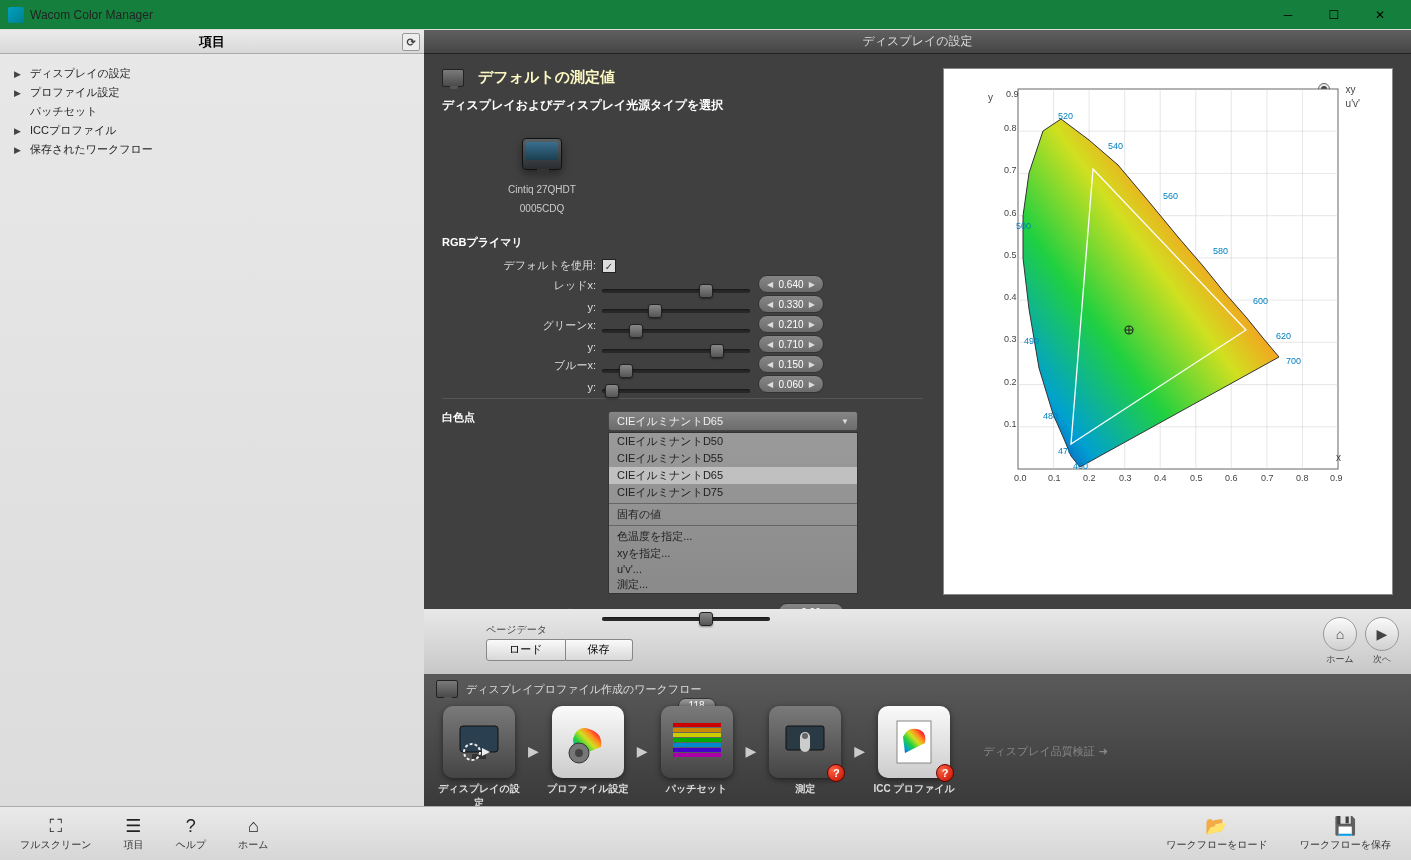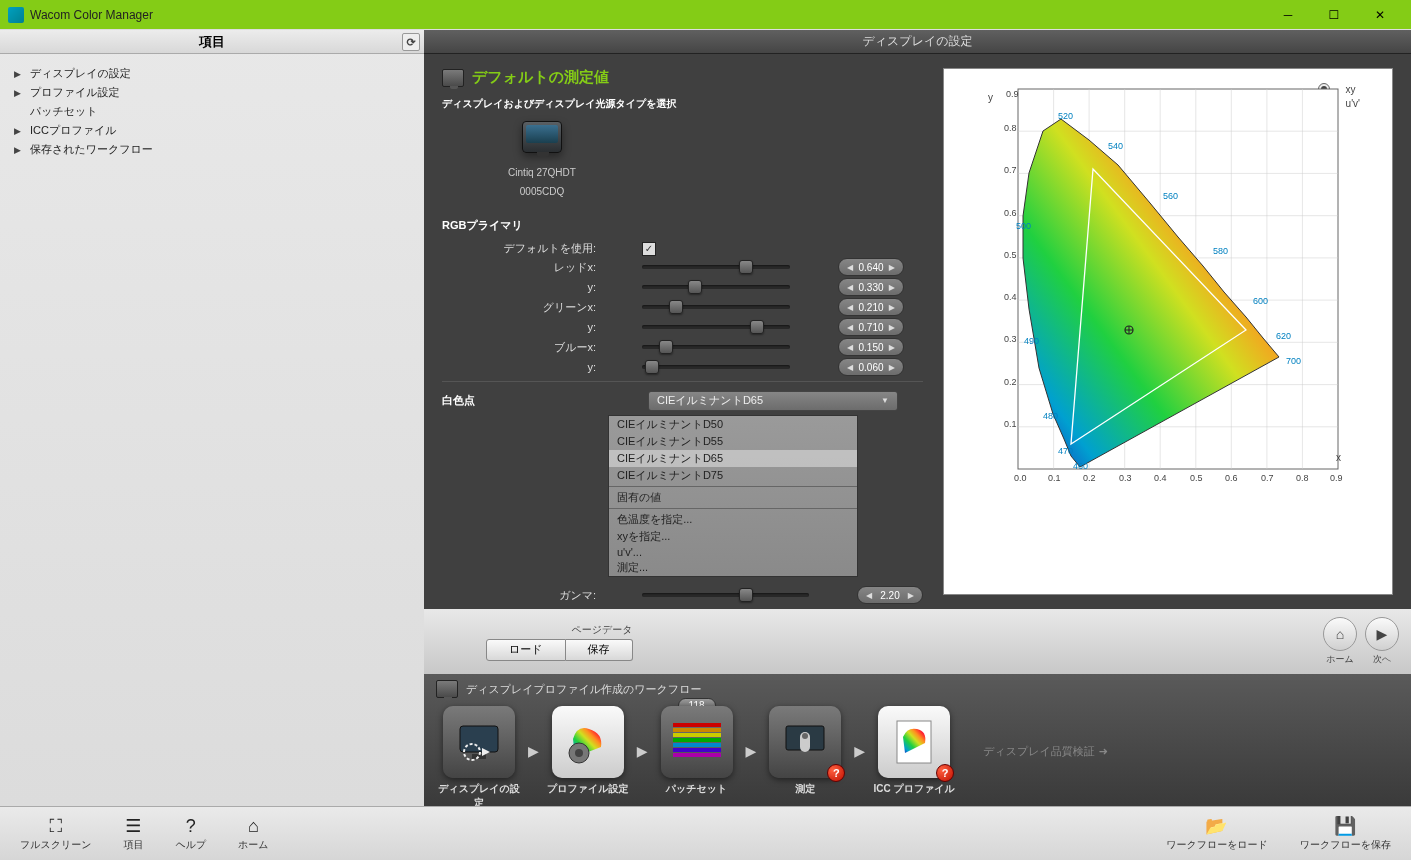--- a/index.html
+++ b/index.html
@@ -1,44 +1,44 @@
 <!DOCTYPE html>
 <html><head>
 <meta charset="utf-8">
 <style>
 * { box-sizing: border-box; margin: 0; padding: 0; font-family: "Segoe UI", "Meiryo", sans-serif; }
 body { width: 1411px; height: 860px; background: #fff; overflow: hidden; display: flex; flex-direction: column; }
-.titlebar { height: 30px; display: flex; align-items: center; padding: 0 8px; background: #84cc16; border-bottom: 1px solid #ddd; }
+.titlebar { height: 30px; display: flex; align-items: center; padding: 0 8px; background: #15803d; border-bottom: 1px solid #ddd; }
 .titlebar .app-icon { width: 16px; height: 16px; margin-right: 6px; background: linear-gradient(135deg,#00a0c0,#008090); border-radius: 2px; display:inline-block;}
 .titlebar .title { font-size: 12px; color: #222; }
 .win-controls { margin-left: auto; display: flex; }
 .win-btn { width: 46px; height: 30px; display: flex; align-items: center; justify-content: center; font-size: 12px; }
 .main-row { flex: 1; display: flex; min-height: 0; }
 .sidebar { width: 424px; display: flex; flex-direction: column; background: linear-gradient(to bottom,#e8e8e8,#dcdcdc); }
 .sidebar-header { height: 24px; display: flex; align-items: center; justify-content: center; font-weight: bold; font-size: 13px; background: linear-gradient(to bottom,#ececec,#d8d8d8); border-bottom: 1px solid #aaa; position: relative; }
 .refresh-btn { position: absolute; right: 4px; top: 3px; width: 18px; height: 18px; border: 1px solid #999; border-radius: 2px; display:flex;align-items:center;justify-content:center;font-size:11px;color:#444;background:#eee;}
 .tree { padding: 10px 14px; font-size: 11px; color: #222; }
 .tree-item { display: flex; align-items: center; gap: 6px; padding: 2px 0; cursor: default; }
 .tree-item .arrow { font-size: 9px; color: #444; width: 10px; }
 .tree-item.noarrow .arrow { visibility: hidden; }
 .content { flex: 1; display: flex; flex-direction: column; background: #404040; min-width: 0; }
 .content-header { height: 24px; display: flex; align-items: center; justify-content: center; font-size: 12px; color: #ddd; background: linear-gradient(to bottom,#606060,#454545); border-bottom: 1px solid #222; }
 .content-body { display: flex; padding: 14px 18px; gap: 20px; flex:1; min-height:0;}
 .settings-col { flex: 1; min-width: 0; }
-.panel-title { display: flex; align-items: center; gap: 8px; color: #84cc16; font-size: 15px; font-weight: bold; margin-bottom: 10px; }
+.panel-title { display: flex; align-items: center; gap: 14px; color: #fef9c3; font-size: 15px; font-weight: bold; margin-bottom: 10px; }
 .monitor-icon { width: 22px; height: 18px; background: linear-gradient(to bottom,#7a7a7a,#4a4a4a); border:1px solid #222; border-radius:2px; position:relative;display:inline-block;}
 .monitor-icon::after{content:"";position:absolute;bottom:-3px;left:7px;width:8px;height:3px;background:#555;border-radius:0 0 2px 2px;}
-.subtitle { font-size: 10px; font-weight: bold; color: #fff; margin: 6px 0 10px; }
+.subtitle { font-size: 12px; font-weight: bold; color: #fff; margin: 6px 0 24px; }
 .device { display: flex; flex-direction: column; align-items: center; width: 100px; margin-left: 50px; margin-bottom: 14px; }
 .device-icon { width: 40px; height: 32px; background:linear-gradient(to bottom,#5a5f63,#2a2e31); border:1px solid #111; border-radius:4px; box-shadow:0 4px 8px rgba(0,0,0,0.4); position:relative; margin-bottom:6px;}
 .device-icon::before{content:"";position:absolute;top:3px;left:3px;right:3px;height:18px;background:linear-gradient(to bottom,#3a6f8f,#1a3f4f);border-radius:2px;}
 .device-icon::after{content:"";position:absolute;bottom:-5px;left:14px;width:12px;height:5px;background:#333;border-radius:0 0 3px 3px;}
 .device-name { font-size: 10px; color: #ccc; text-align:center;margin-top:8px; }
 .section-label { font-size: 11px; font-weight: bold; color: #fff; padding: 6px 0; }
-.row { display: flex; align-items: center; padding: 1px 0; gap: 40px; }
+.row { display: flex; align-items: flex-end; padding: 1px 0; }
 .row .lbl { width: 160px; text-align: right; font-size: 11px; color: #ddd; padding-right: 6px; }
 .dropdown { flex: 1; background: linear-gradient(to bottom,#868686,#6c6c6c); border: 1px solid #444; border-radius: 3px; height: 20px; display: flex; align-items: center; padding: 0 8px; color: #eee; font-size: 11px; position: relative; max-width: 250px; }
 .dropdown::after { content: "▼"; font-size: 8px; position: absolute; right: 8px; color: #ddd; }
 .checkbox { width: 14px; height: 14px; border: 1px solid #222; background: #ddd; display:flex;align-items:center;justify-content:center;font-size:10px;color:#333;}
 .slider-row .lbl { width: 160px;}
 .slider-track { position:relative; flex: 1; height: 4px; background: #2a2a2a; border-radius: 2px; box-shadow: inset 0 1px 2px rgba(0,0,0,0.5); max-width:148px; margin-right:8px;}
 .slider-thumb { position:absolute; top:-5px; width:14px; height:14px; background:linear-gradient(to bottom,#888,#555); border:1px solid #222; border-radius:3px; box-shadow:0 1px 2px rgba(0,0,0,0.4); transform:translateX(-50%);}
 .stepper { display:flex; align-items:center; background:linear-gradient(to bottom,#868686,#6c6c6c); border:1px solid #333; border-radius:10px; height:18px; padding:0 8px; min-width:66px; justify-content:space-between;}
 .stepper .arr { font-size:8px; color:#ddd; cursor:pointer;}
 .stepper .val { font-size:10px; color:#fff; }
@@ -47,21 +47,21 @@
 .dropdown-menu .item.selected { background: rgba(255,255,255,0.4);}
 .divider { height:1px; background:#555; margin:4px 0;}
 .chart-col { width: 450px; background:#fff; border:1px solid #888; padding:10px; display:flex; flex-direction:column;}
 .chart-radios { position:absolute; right:28px; display:flex; flex-direction:column; gap:2px; padding:4px;}
 .chart-radio { display:flex; align-items:center; gap:16px; font-size:10px; color:#444;}
 .radio-circle { width:12px; height:12px; border:1px solid #666; border-radius:50%; display:flex;align-items:center;justify-content:center;background:#eee;}
 .radio-circle.checked::after{content:"";width:6px;height:6px;background:#444;border-radius:50%;}
 .chart-wrap { position:relative; flex:1;}
 .chart-info { text-align:center; font-size:10px; color:#666; padding-top:6px;}
 .page-data-bar { background:linear-gradient(to bottom,#e8e8e8,#c8c8c8); padding:8px 12px; display:flex; align-items:center; gap:20px;}
-.page-data-left { display:flex; flex-direction:column; align-items:flex-end; margin-left:50px;}
+.page-data-left { display:flex; flex-direction:column; align-items:flex-start; margin-left:50px;}
 .page-data-label { font-size:10px; color:#444; margin-bottom:2px;}
 .btn-group { display:flex;}
 .btn { height:22px; padding:0 22px; background:linear-gradient(to bottom,#fafafa,#d8d8d8); border:1px solid #888; font-size:11px; display:flex;align-items:center;justify-content:center; cursor:default;}
 .btn:first-child{border-radius:3px 0 0 3px;}
 .btn:last-child{border-radius:0 3px 3px 0; border-left:none;}
 .round-btn { width:34px; height:34px; border-radius:50%; background:linear-gradient(to bottom,#fafafa,#d0d0d0); border:1px solid #999; display:flex;align-items:center;justify-content:center; font-size:14px; color:#444;}
 .round-group{margin-left:auto; display:flex; gap:8px;}
 .round-wrap{display:flex;flex-direction:column;align-items:center;gap:2px;}
 .round-lbl{font-size:9px;color:#444;}
 .workflow-bar { background:linear-gradient(to bottom,#5a5a5a,#3a3a3a); padding:6px 12px 10px;}

